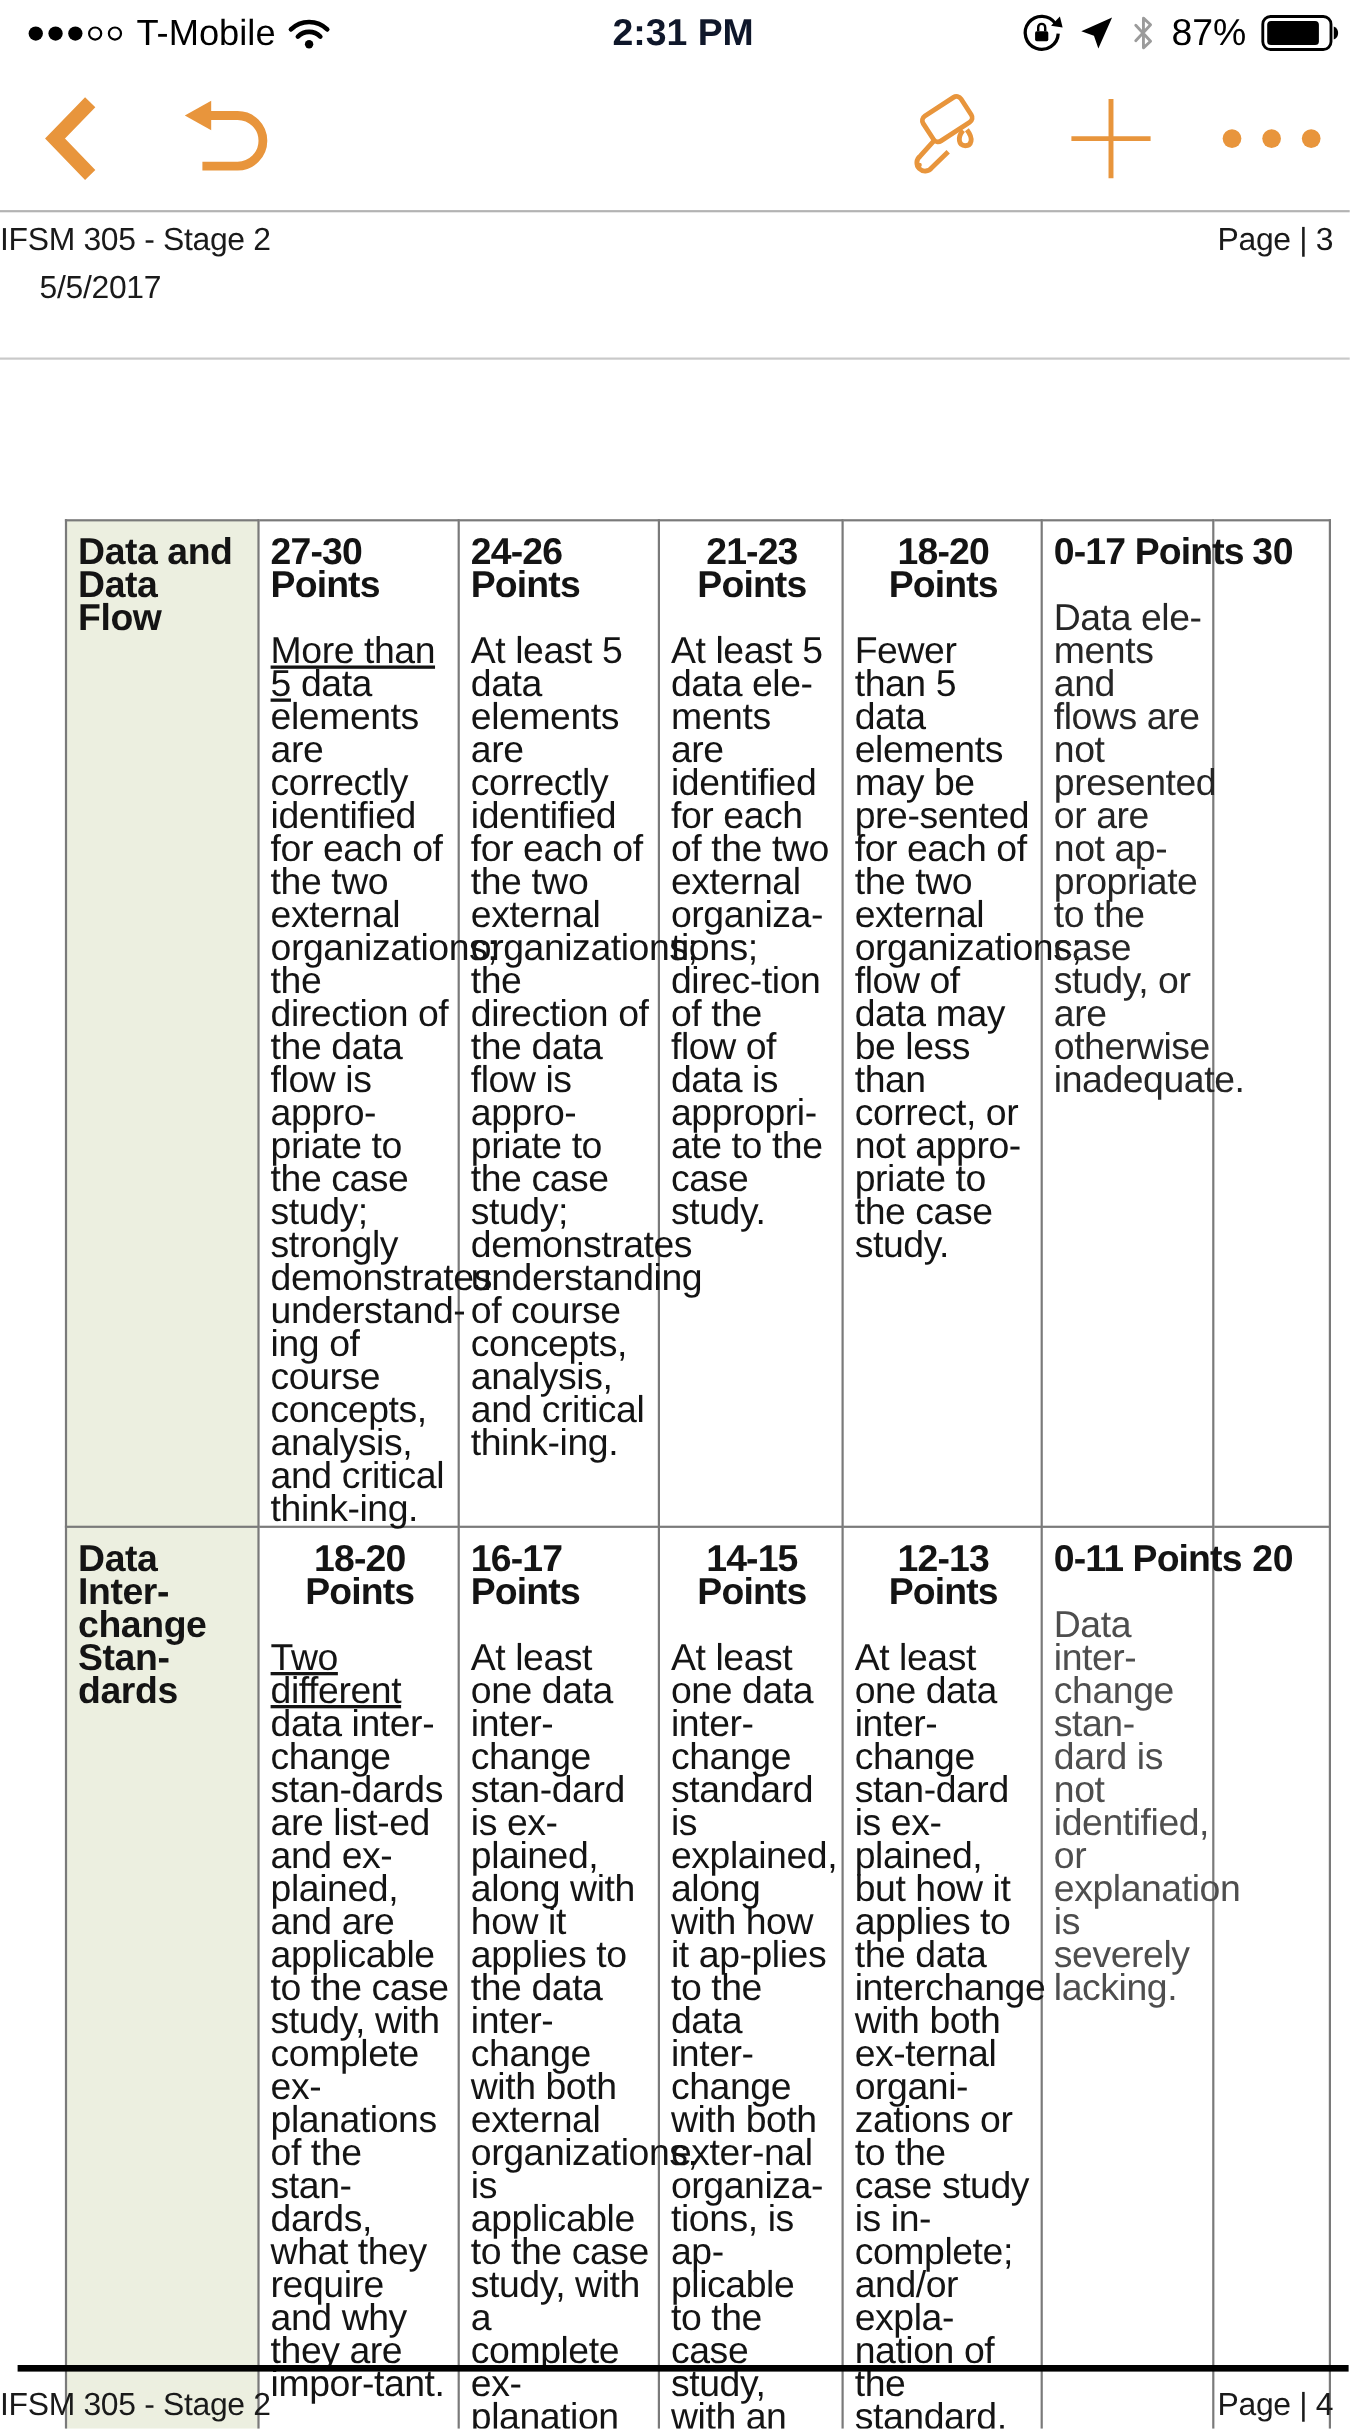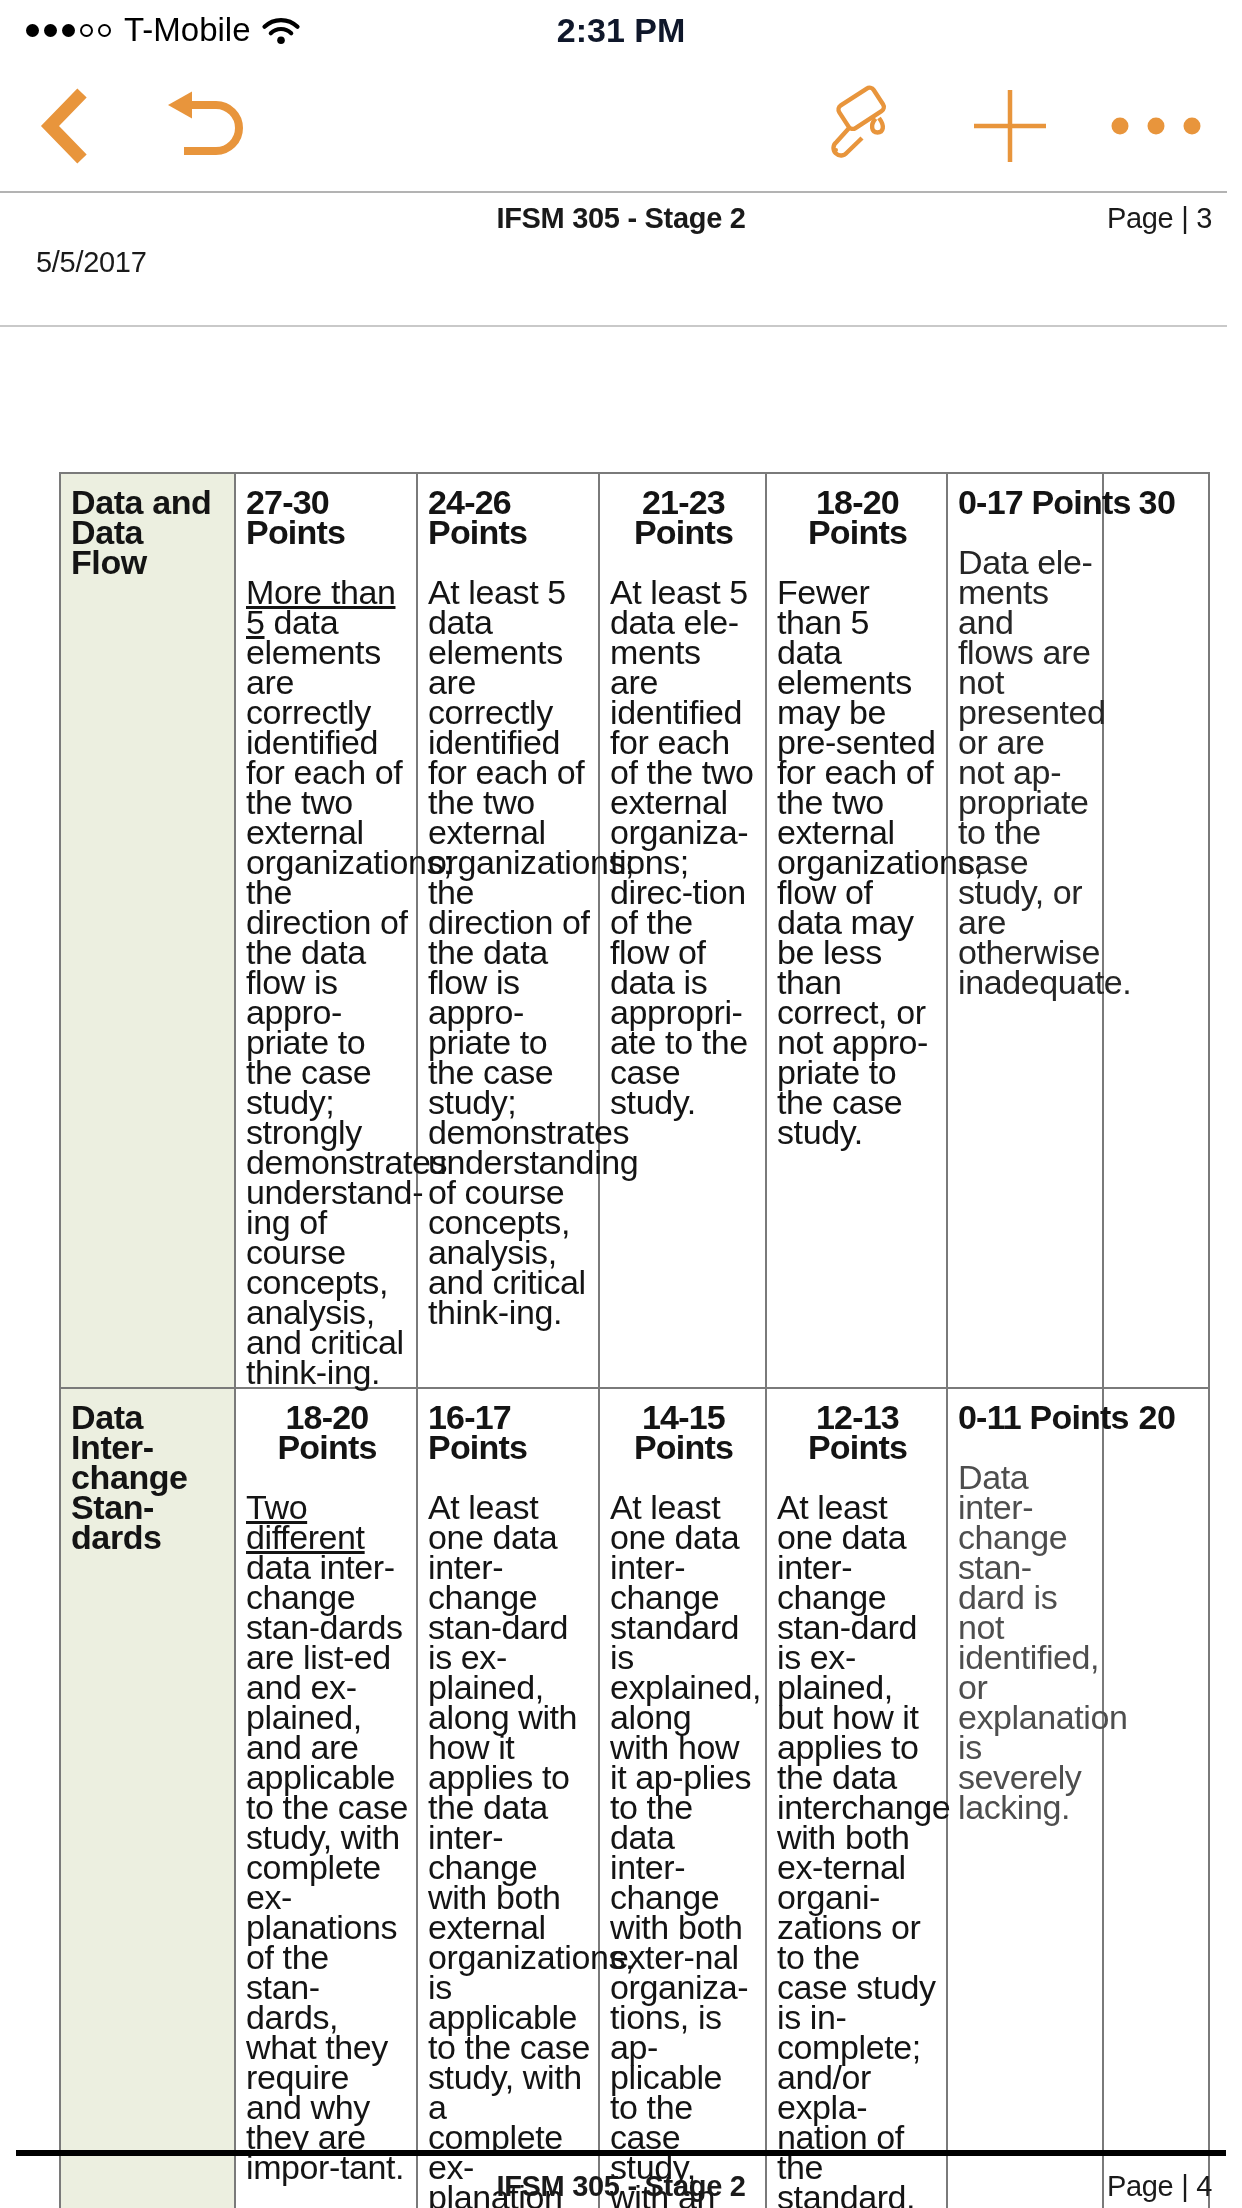--- a/index.html
+++ b/index.html
@@ -26,21 +26,21 @@
           background:none;border:none;padding:0;cursor:pointer;}
   .tb-back{left:28px;width:72px;}
   .tb-undo{left:158px;width:100px;}
   .tb-format{left:812px;width:96px;}
   .tb-add{left:962px;width:96px;}
   .tb-more{left:1108px;width:96px;}
 
   
   .hdr-row{position:absolute;left:0;width:1242px;height:36px;font-size:29px;letter-spacing:-0.3px;color:#1a1a1a;}
   .hdr-row .d{position:absolute;left:36px;top:0;margin-top:44px;}
-  .hdr-row .t{position:absolute;left:0;top:0;width:100%;text-align:center;font-weight:bold;}
+  .hdr-row .t{position:absolute;left:0;top:0;width:100%;}
   .hdr-row .p{position:absolute;right:30px;top:0;}
   .row-head{top:202px;}
   .row-foot{top:2170px;}
   .rule-light{position:absolute;left:0;top:325px;width:1242px;height:2px;background:#c9c9c9;}
   .page-split{position:absolute;left:16px;top:2150px;width:1210px;height:6px;background:#000;}
 
   
   table.rubric{position:absolute;left:59px;top:472px;width:1149px;border-collapse:collapse;
                table-layout:fixed;}
   table.rubric td{border:2px solid #7a7a7a;vertical-align:top;box-sizing:border-box;
@@ -75,20 +75,40 @@
           <span class="dot e"></span>
       </div>
       <span class="carrier">T-Mobile</span>
       <svg width="40" height="30" viewBox="0 0 40 30">
         <path d="M3.5 11.8 a23.5 23.5 0 0 1 33 0" fill="none" stroke="#000" stroke-width="4.2" stroke-linecap="round"></path>
         <path d="M9.8 18.2 a14.5 14.5 0 0 1 20.4 0" fill="none" stroke="#000" stroke-width="4.2" stroke-linecap="round"></path>
         <circle cx="20" cy="25.2" r="3.8" fill="#000"></circle>
       </svg>
     </div>
     <div class="sb-time">2:31 PM</div>
+    <div class="sb-right">
+      <svg width="40" height="40" viewBox="0 0 40 40">
+        <path d="M32.5 11.5 A15 15 0 1 0 35 20.5" fill="none" stroke="#000" stroke-width="3"></path>
+        <path d="M28.5 13.5 l10.5 1.5 -2.5 -10 z" fill="#000"></path>
+        <rect x="14" y="18.5" width="12" height="9" rx="1.5" fill="#000"></rect>
+        <path d="M16.8 18.5 v-3.6 a3.2 3.2 0 0 1 6.4 0 v3.6" fill="none" stroke="#000" stroke-width="2.2"></path>
+      </svg>
+      <svg width="34" height="34" viewBox="0 0 34 34">
+        <path d="M31 3 L3 15.5 L14.5 19.5 L18.5 31 Z" fill="#000"></path>
+      </svg>
+      <svg width="25" height="34" viewBox="0 0 25 34">
+        <path d="M5.5 10 L19 24.5 L12.5 30.5 V3.5 L19 9.5 L5.5 24" fill="none" stroke="#9b9b9b" stroke-width="2.6" stroke-linejoin="round" stroke-linecap="round"></path>
+      </svg>
+      <span class="batt-pct">87%</span>
+      <svg width="76" height="36" viewBox="0 0 76 36">
+        <rect x="2" y="3" width="62" height="30" rx="7" fill="none" stroke="#000" stroke-width="2.6"></rect>
+        <rect x="6" y="7" width="47" height="22" rx="3.5" fill="#000"></rect>
+        <path d="M66.5 12 a6.5 6.5 0 0 1 0 12 z" fill="#000"></path>
+      </svg>
+    </div>
   </div>
 
   <div class="toolbar">
     <button class="tb-btn tb-back">
       <svg width="52" height="78" viewBox="0 0 52 78">
         <path d="M44 6 L12 39 L44 72" fill="none" stroke="#E8953C" stroke-width="13"></path>
       </svg>
     </button>
     <button class="tb-btn tb-undo">
       <svg width="92" height="76" viewBox="0 0 92 76">

